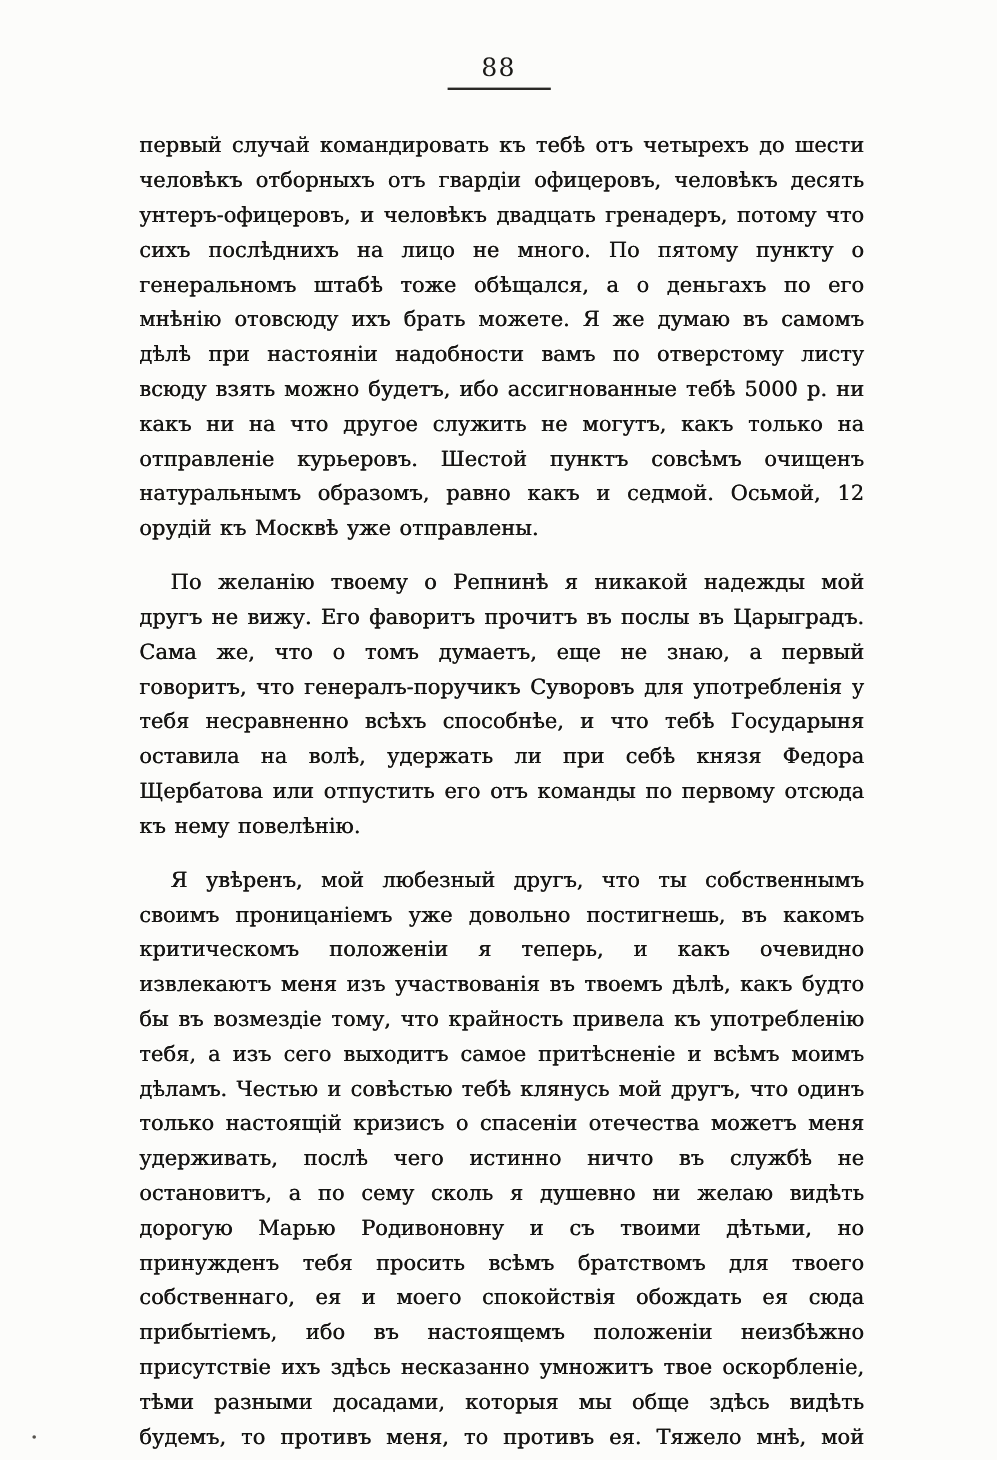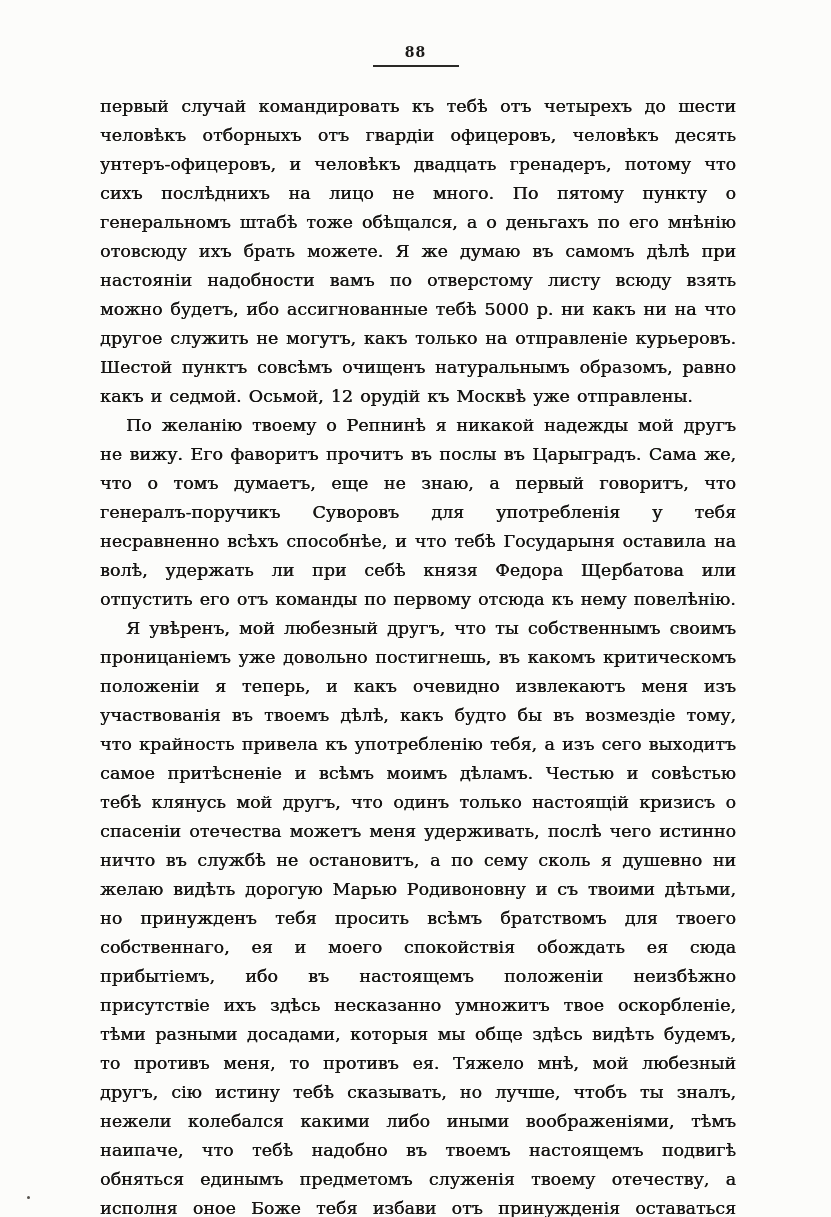--- a/index.html
+++ b/index.html
@@ -21,22 +21,22 @@
     color: #161513;
   }
   .page-header {
     position: absolute;
     top: 44px;
     left: 0;
     width: 100%;
     text-align: center;
   }
   .page-number {
-    font-size: 14px;
-    font-weight: bold;
+    font-size: 21px;
+    font-weight: normal;
     letter-spacing: 1px;
     color: #1b1a18;
   }
   .page-rule {
     width: 86px;
     height: 2px;
     background: #2a2926;
     margin: 5px auto 0 auto;
   }
   .text-block {
@@ -44,21 +44,21 @@
     left: 100px;
     top: 92px;
     width: 636px;
     text-align: justify;
     font-size: 17.5px;
     line-height: 29px;
     word-spacing: 1.5px;
     text-shadow: 0.35px 0 0 currentColor; 
   }
   .para {
-    margin: 0;
+    margin: 16px;
     text-indent: 26px;
   }
   .para.no-indent {
     text-indent: 0;
   }
   .artifact-dot {
     position: absolute;
     left: 27px;
     top: 1196px;
     width: 3px;

